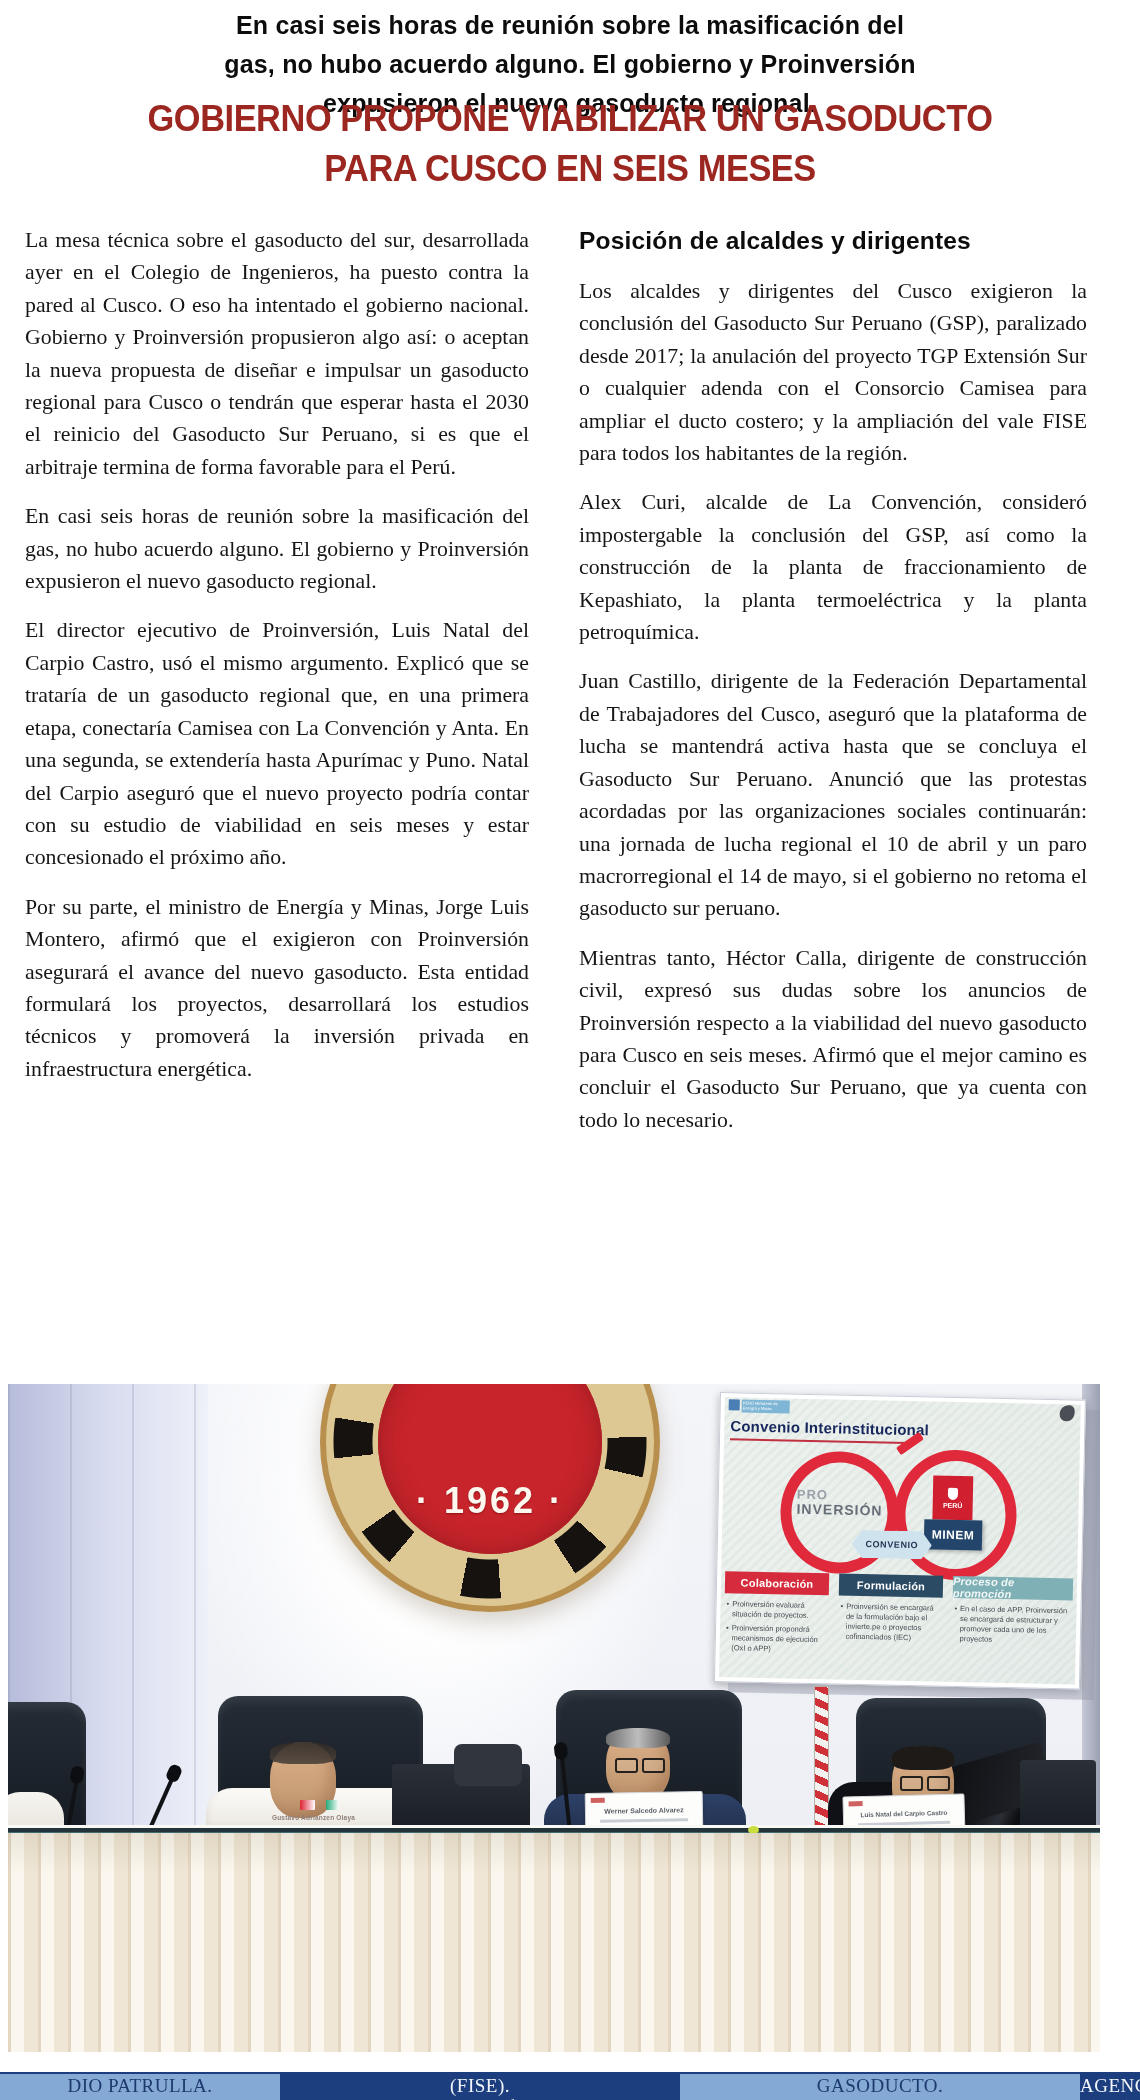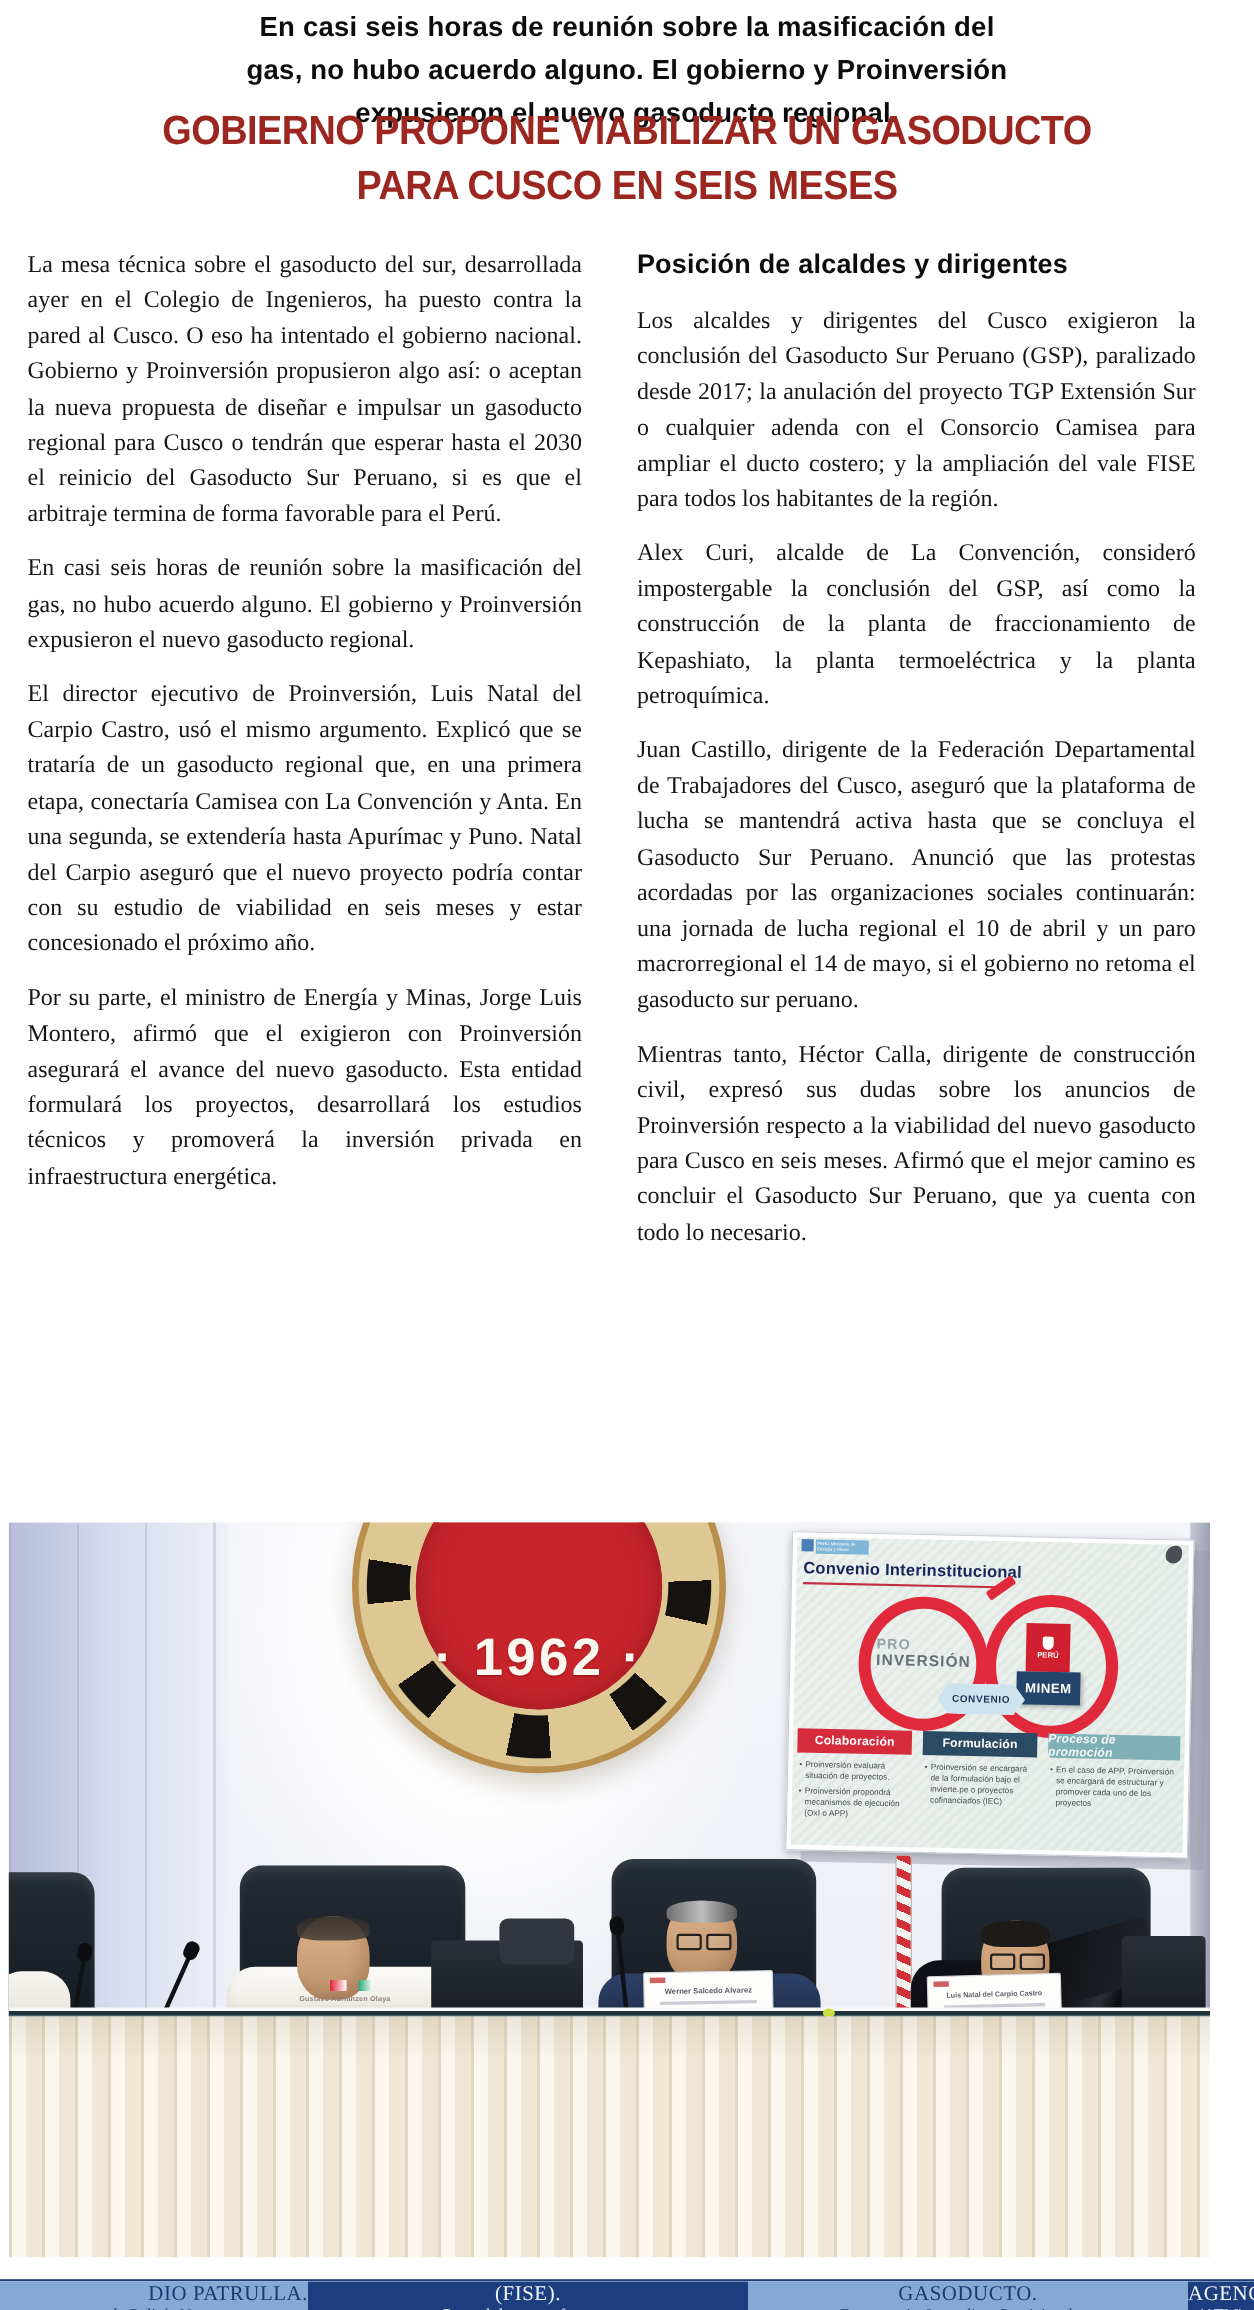--- a/index.html
+++ b/index.html
@@ -59,21 +59,21 @@
     background:repeating-conic-gradient(#15120f 0deg 15deg,transparent 15deg 44deg);
     -webkit-mask:radial-gradient(circle at 50% 50%,transparent 0 117px,#000 118px 156px,transparent 157px);
     mask:radial-gradient(circle at 50% 50%,transparent 0 117px,#000 118px 156px,transparent 157px);
   }
   .seal-inner{
     position:absolute;inset:52px;border-radius:50%;background:#c8242b;
     box-shadow:inset 0 0 0 4px #b21f26, inset 0 0 30px rgba(0,0,0,.2);
   }
   .seal-year{
     position:absolute;left:0;top:150px;width:100%;text-align:center;
-    font-family:"Liberation Sans",sans-serif;font-weight:bold;font-size:48px;
+    font-family:"Liberation Sans",sans-serif;font-weight:bold;font-size:36px;
     color:#fdf8ef;letter-spacing:3px;text-shadow:0 1px 2px rgba(90,0,0,.5);
   }
   
   .slide{
     position:absolute;left:712px;top:8px;width:364px;height:288px;background:#fff;
     border:1px solid #c9cdd8;transform:rotate(1.2deg);transform-origin:top left;
     box-shadow:14px 10px 0 rgba(148,152,168,.45), 0 3px 8px rgba(0,0,0,.28);
   }
   .slide-bg{
     position:absolute;inset:4px;
@@ -188,21 +188,21 @@
     font-size:6.5px;font-weight:bold;color:#8d8078;letter-spacing:.2px;
   }
   .chest-logo{position:absolute;height:10px;border-radius:1px}
   
   .strip{position:absolute;left:0;top:2072px;width:1140px;height:28px;display:flex;border-top:2px solid #1d3e7e;overflow:hidden}
   .cell{position:relative;height:40px;font-family:"Liberation Serif",serif;text-align:center}
   .cell.light{background:#84a9d4;color:#1d3a6e}
   .cell.dark{background:#1d3e7e;color:#f2f5fb}
   .cell .t{font-size:19px;line-height:22px;letter-spacing:.5px;display:block;margin-top:1px}
   .cell .s{font-size:15px;line-height:15px;display:block;margin-top:1px;opacity:.95}
-  .cell.c0{width:280px}.cell.c0 .t{text-align:right}
+  .cell.c0{width:280px}.cell.c0 .t{text-align:center}
   .cell.c1{width:400px}
   .cell.c2{width:400px}
   .cell.c3{width:60px;flex:1}
 </style>
 </head>
 <body>
 
 <div class="standfirst">En casi seis horas de reunión sobre la masificación del
 gas, no hubo acuerdo alguno. El gobierno y Proinversión
 expusieron el nuevo gasoducto regional.</div>

